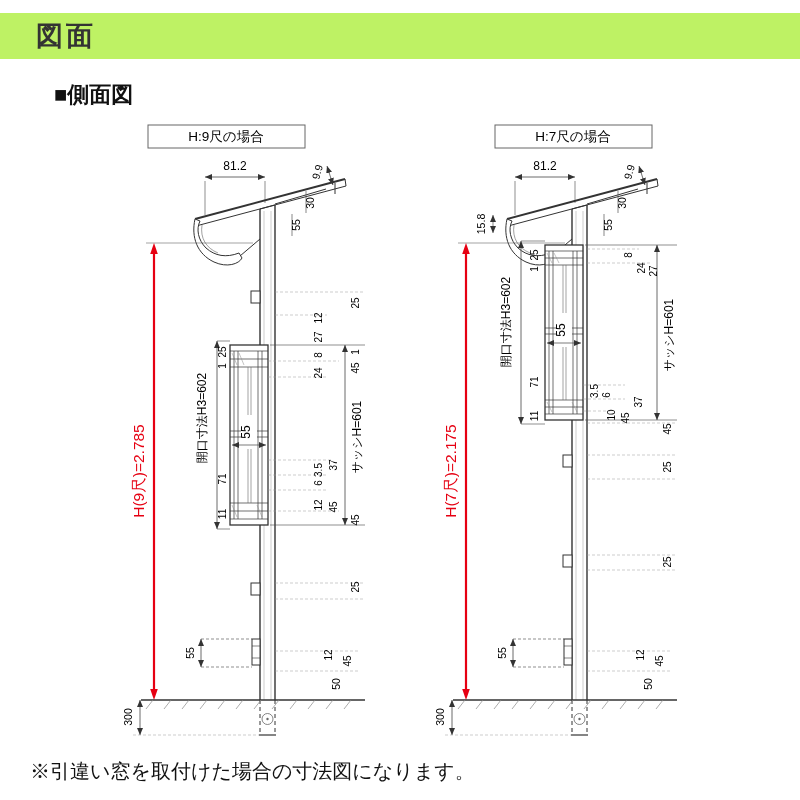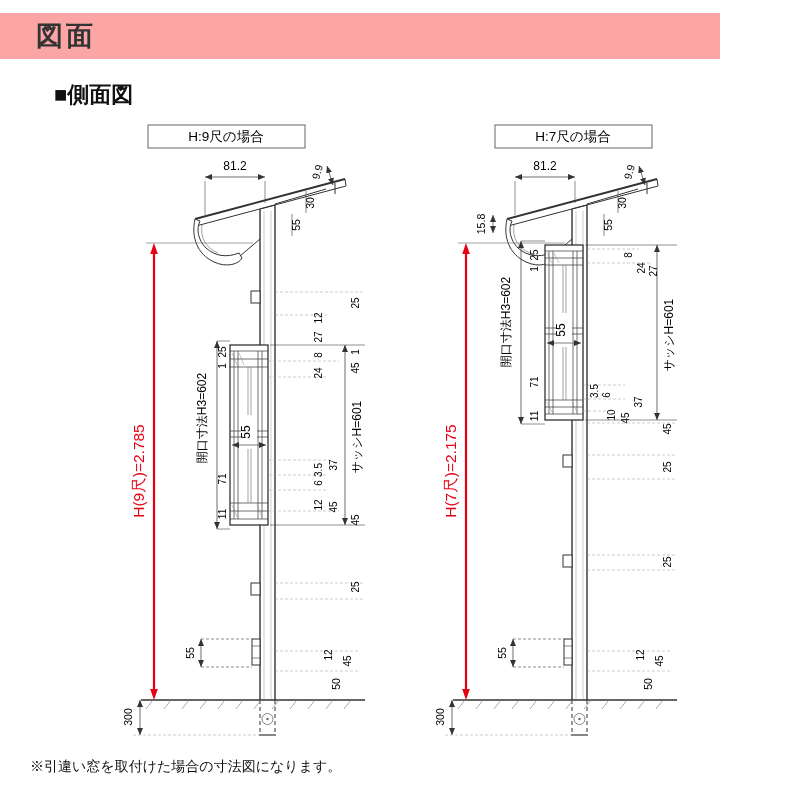--- a/index.html
+++ b/index.html
@@ -1,20 +1,20 @@
 <!DOCTYPE html>
 <html><head>
 <meta charset="utf-8">
 <style>
   html,body{margin:0;padding:0;background:#fff;}
   .page{position:relative;width:800px;height:800px;background:#fff;font-family:"Liberation Sans",sans-serif;overflow:hidden;}
-  .banner{position:absolute;left:0;top:13px;width:720px;height:46px;background:#fca5a5;display:flex;align-items:center;}
+  .banner{position:absolute;left:0;top:13px;width:800px;height:46px;background:#bef264;display:flex;align-items:center;}
   .banner span{font-size:27px;font-weight:bold;color:#333;margin-left:36px;letter-spacing:3px;}
   .section-title{position:absolute;left:54px;top:80px;font-size:22px;font-weight:bold;color:#111;}
-  .footnote{position:absolute;left:30px;top:758px;font-size:14px;color:#111;}
+  .footnote{position:absolute;left:30px;top:758px;font-size:20px;color:#111;}
   svg.diagram{position:absolute;top:115px;font-family:"Liberation Sans",sans-serif;}
   #d9{left:113px;}
   #d7{left:425px;}
 </style>
 </head>
 <body>
 
 <div class="page">
 
   <div class="banner">

